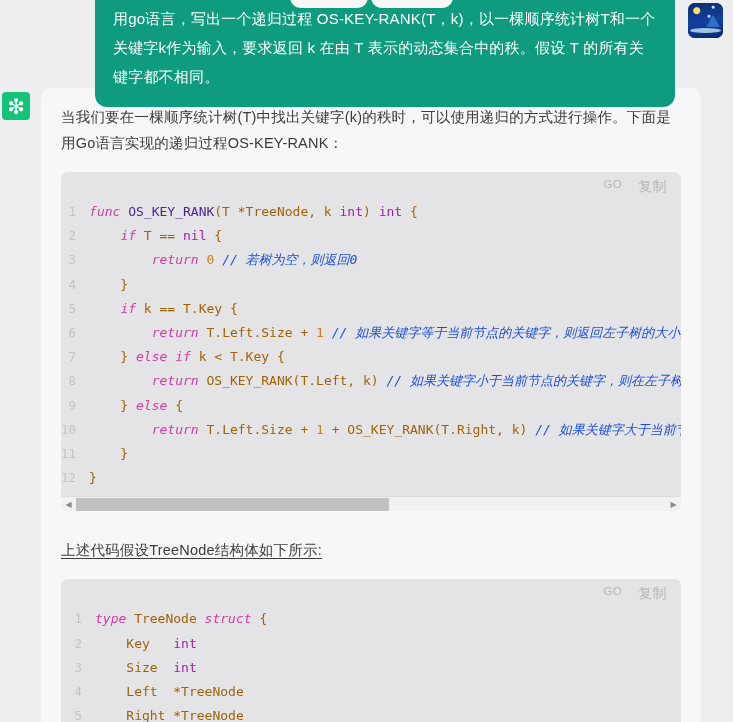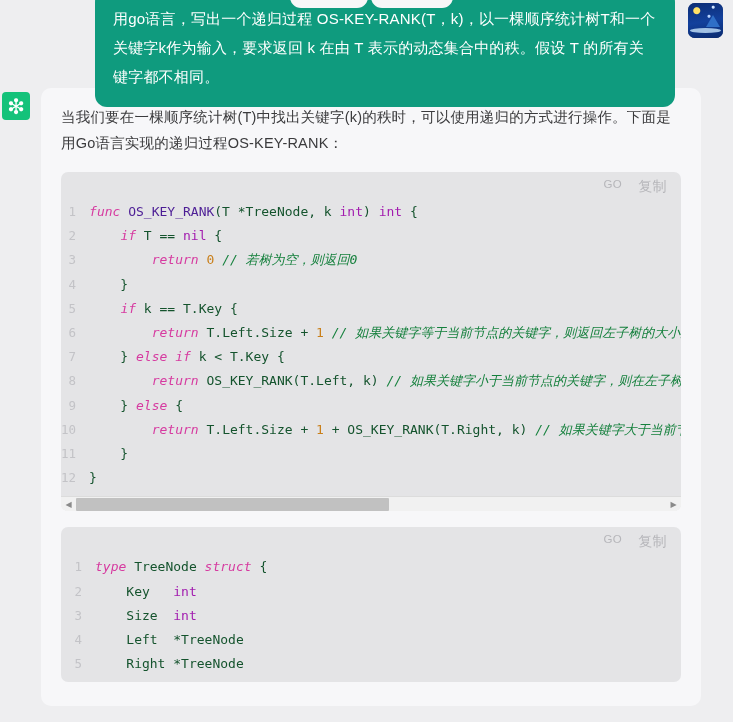--- a/index.html
+++ b/index.html
@@ -186,22 +186,22 @@
   table.code td.cd {
     color: #4a4a4c;
     padding-right: 18px;
   }
 
   
   .kw   { color: #d63aa0; font-style: italic; }          
   .fn   { color: #4c1d95; }          
   .typ  { color: #a21caf; }          
   .num  { color: #c97f1a; }          
-  .cmt  { color: #15803d; font-style: italic; }
-  .pl   { color: #14532d; }
+  .cmt  { color: #1d4ed8; font-style: italic; }
+  .pl   { color: #a16207; }
 
   
   .hscroll {
     height: 15px;
     background: #f1f1f1;
     border-top: 1px solid #dcdcdc;
     display: flex;
     align-items: center;
     position: relative;
   }
@@ -267,20 +267,21 @@
         </div>
         <div class="hscroll">
           <div class="arrow">◀</div>
           <div class="track">
             <div class="thumb" style="width: 53%;"></div>
           </div>
           <div class="arrow">▶</div>
         </div>
       </div>
 
+      <div class="para underlined">上述代码假设TreeNode结构体如下所示:</div>
 
       <div class="codeblock">
         <div class="code-toolbar">
           <span>GO</span>
           <span class="copy">复制</span>
         </div>
         <div class="code-scroll">
           <table class="code"><tbody><tr><td class="ln">1</td><td class="cd"><span class="kw">type</span><span class="pl"> TreeNode </span><span class="kw">struct</span><span class="pl"> {</span></td></tr><tr><td class="ln">2</td><td class="cd"><span class="pl">    Key   </span><span class="typ">int</span></td></tr><tr><td class="ln">3</td><td class="cd"><span class="pl">    Size  </span><span class="typ">int</span></td></tr><tr><td class="ln">4</td><td class="cd"><span class="pl">    Left  *TreeNode</span></td></tr><tr><td class="ln">5</td><td class="cd"><span class="pl">    Right *TreeNode</span></td></tr></tbody></table>
         </div>
       </div>

